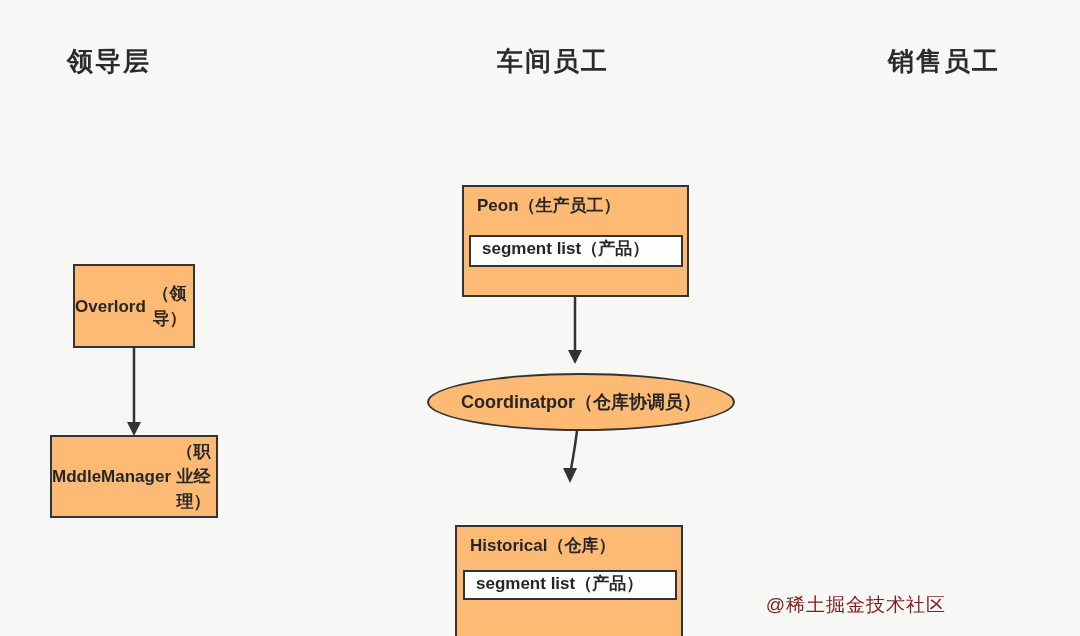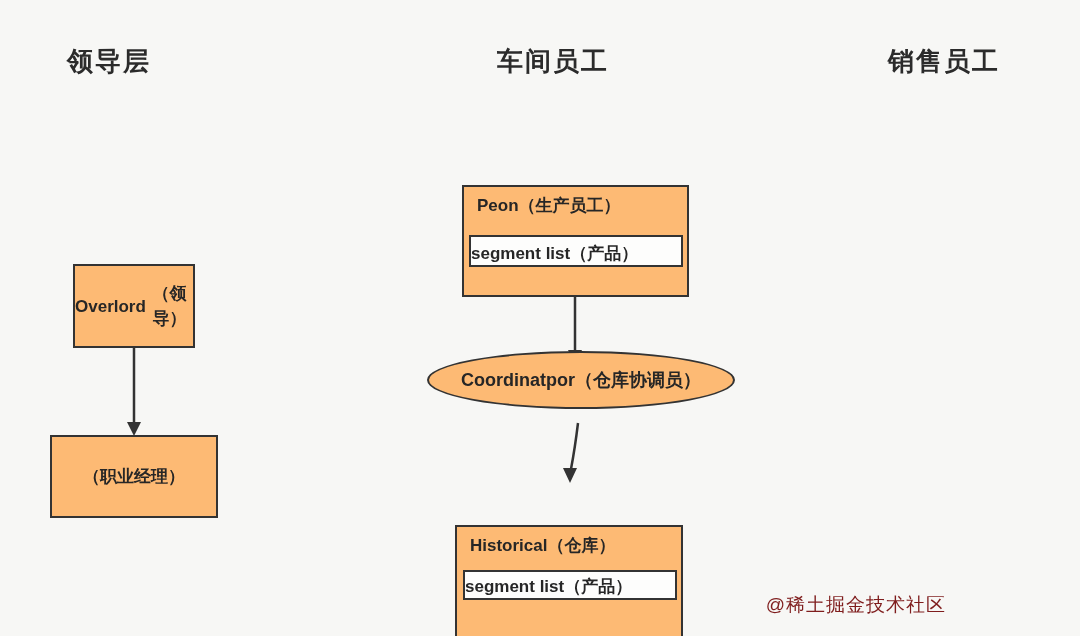--- a/index.html
+++ b/index.html
@@ -52,21 +52,22 @@
     left: 13px;
     font-size: 17px;
     white-space: nowrap;
   }
   .inner-box {
     position: absolute;
     background: #fdfdfc;
     border: 2px solid #333333;
     box-sizing: border-box;
     display: flex;
-    align-items: flex-end;
+    align-items: flex-start;
+    padding-left: 11px;
     font-size: 17px;
     font-weight: bold;
     white-space: nowrap;
   }
   .ellipse {
     position: absolute;
     border-radius: 50%;
     display: flex;
     align-items: center;
     justify-content: center;
@@ -113,31 +114,32 @@
       <polygon points="563,468 577,468 570,483" stroke="none"></polygon>
     </g>
   </svg>
 
   <div class="node node-center" style="left:73px; top:264px; width:122px; height:84px;">
     <span>Overlord</span>
     <span>（领导）</span>
   </div>
 
   <div class="node node-center" style="left:50px; top:435px; width:168px; height:83px;">
+    <span>MddleManager</span>
     <span>（职业经理）</span>
   </div>
 
   <div class="node" style="left:462px; top:185px; width:227px; height:112px;">
     <div class="container-title">Peon（生产员工）</div>
     <div class="inner-box" style="left:5px; top:48px; width:214px; height:32px;">
       <span>segment list（产品）</span>
     </div>
   </div>
 
-  <div class="node ellipse" style="left:427px; top:351px; width:308px; height:58px;">
+  <div class="node ellipse" style="left:427px; top:373px; width:308px; height:58px;">
     <span>Coordinatpor（仓库协调员）</span>
   </div>
 
   <div class="node" style="left:455px; top:483px; width:228px; height:115px;margin-top:42px;">
     <div class="container-title">Historical（仓库）</div>
     <div class="inner-box" style="left:6px; top:43px; width:214px; height:30px;">
       <span>segment list（产品）</span>
     </div>
   </div>
 

